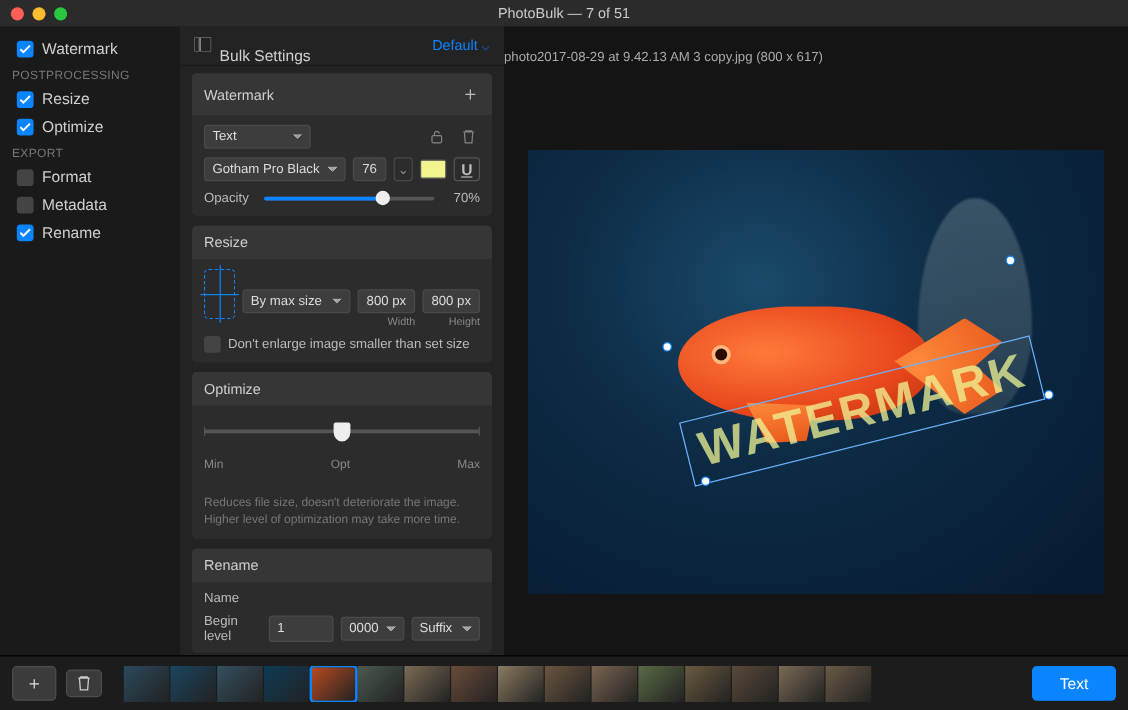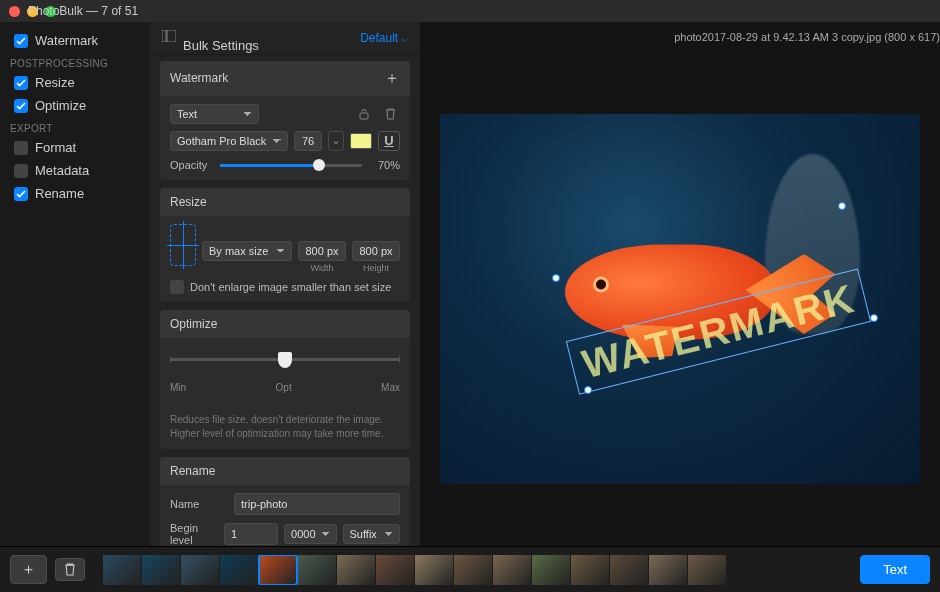--- a/index.html
+++ b/index.html
@@ -3,21 +3,21 @@
 <meta charset="utf-8">
 <style>
 * { margin: 0; padding: 0; box-sizing: border-box; font-family: -apple-system, "Helvetica Neue", Arial, sans-serif; }
 body { width: 940px; height: 592px; background: #1e1e1e; color: #d0d0d0; font-size: 12px; overflow: hidden; position: relative; }
 
 
 .titlebar { height: 22px; background: #2b2b2b; display: flex; align-items: center; position: relative; }
 .traffic { display: flex; gap: 7px; margin-left: 9px; }
 .tl { width: 11px; height: 11px; border-radius: 50%; }
 .tl.r { background: #ff5f57; } .tl.y { background: #febc2e; } .tl.g { background: #28c840; }
-.title { position: absolute; left: 0; right: 0; text-align: left; font-size: 12px; color: #ccc; margin-left: 28px; }
+.title { position: absolute; left: 0; right: 0; text-align: center; font-size: 12px; color: #ccc; }
 
 .main { display: flex; height: 524px; }
 
 
 .sidebar { width: 150px; background: #1a1a1a; padding: 7px 0; }
 .side-item { display: flex; align-items: center; gap: 7px; padding: 4px 14px; font-size: 13px; cursor: pointer; }
 .side-head { padding: 6px 10px 2px; font-size: 10px; color: #777; letter-spacing: .3px; }
 .chk { width: 14px; height: 14px; border-radius: 3px; background: #444; display: flex; align-items: center; justify-content: center; flex-shrink: 0; }
 .chk.on { background: #0a84ff; }
 .chk svg { width: 10px; height: 10px; }
@@ -47,32 +47,32 @@
 
 .slider { flex: 1; position: relative; height: 14px; }
 .slider .track { position: absolute; top: 6px; left: 0; right: 0; height: 3px; background: #555; border-radius: 2px; }
 .slider .fill { position: absolute; top: 6px; left: 0; height: 3px; background: #0a84ff; border-radius: 2px; }
 .slider .thumb { position: absolute; top: 1px; width: 12px; height: 12px; background: #eee; border-radius: 50%; transform: translateX(-50%); }
 
 .resizebox { width: 42px; height: 42px; border: 1px dashed #0a84ff; border-radius: 4px; position: relative; }
 .resizebox::before, .resizebox::after { content: ""; position: absolute; background: #0a84ff; }
 .resizebox::before { left: -4px; right: -4px; top: 50%; height: 1px; }
 .resizebox::after { top: -4px; bottom: -4px; left: 50%; width: 1px; }
-.dimlabel { font-size: 9px; color: #888; text-align: center; margin-top: 2px; }
+.dimlabel { font-size: 9px; color: #888; text-align: right; margin-top: 2px; }
 
 .optslider { position: relative; height: 28px; margin: 4px 0; }
 .optslider .track { position: absolute; top: 8px; left: 0; right: 0; height: 3px; background: #555; border-radius: 2px; }
 .optslider .tick { position: absolute; top: 6px; width: 1px; height: 7px; background: #555; }
 .optslider .thumb2 { position: absolute; top: 2px; width: 14px; height: 16px; background: #eee; border-radius: 2px 2px 50% 50%; transform: translateX(-50%); }
 .optlabels { display: flex; justify-content: space-between; font-size: 10px; color: #888; }
 .help { font-size: 10px; color: #777; line-height: 1.4; margin-top: 20px; }
 
 
 .preview { flex: 1; background: #141414; display: flex; flex-direction: column; }
-.pvh { text-align: right; color: #aaa; font-size: 11px; padding: 9px 0; }
+.pvh { text-align: left; color: #aaa; font-size: 11px; padding: 20px 0; }
 .canvas { flex: 1; display: flex; align-items: center; justify-content: center; }
 .imgwrap { width: 480px; height: 370px; position: relative; background: radial-gradient(ellipse at 40% 30%, #1a4a6b 0%, #0d2b45 40%, #061a30 100%); overflow: hidden; border-radius: 2px; }
 .fish { position: absolute; left: 48%; top: 48%; transform: translate(-50%,-50%); }
 .fish-body { width: 210px; height: 95px; background: radial-gradient(ellipse at 35% 40%, #ff7a3c, #e8471b 60%, #b33210); border-radius: 50% 45% 45% 50% / 55% 50% 50% 55%; position: relative; }
 .fish-tail { position: absolute; right: -60px; top: 10px; width: 90px; height: 80px; background: radial-gradient(circle at 20% 50%, #ff8a3c, #e85a1b); clip-path: polygon(0 45%, 65% 0, 100% 25%, 75% 50%, 100% 75%, 65% 100%); }
 .fish-fin { position: absolute; bottom: -20px; left: 60px; width: 55px; height: 40px; background: linear-gradient(#ff8a3c,#e85a1b); clip-path: polygon(0 0, 100% 30%, 80% 100%, 20% 90%); transform: rotate(-10deg); }
 .fish-eye { position: absolute; left: 28px; top: 32px; width: 16px; height: 16px; background: #2a0b05; border-radius: 50%; border: 3px solid #ffb880; }
 .bgfish { position: absolute; right: 60px; top: 40px; width: 95px; height: 180px; background: linear-gradient(#587080, #3a5060); border-radius: 50% 50% 40% 40% / 60% 60% 40% 40%; opacity: .6; filter: blur(1px); }
 
 .wm { position: absolute; left: 128px; top: 190px; transform: rotate(-14deg); font-size: 40px; font-weight: 900; color: rgba(240,245,150,.75); letter-spacing: 2px; padding: 4px 10px; border: 1px solid #6db3ff; }
@@ -245,21 +245,20 @@
         </div>
       </div>
 
       <div class="panel">
         <div class="phead">
             <span>Rename</span>
           </div>
         <div class="pbody">
           <div class="row">
             <span style="width:58px">Name</span>
-            <input type="text" style="flex: 1 1 0%;" value="trip-photo">
           </div>
           <div class="row">
             <span style="width:58px">Begin level</span>
             <input type="text" style="width: 54px;" value="1">
             <select class="sel" style="width:58px"><option>0000</option></select>
             <select class="sel" style="width:64px"><option>Suffix</option></select>
           </div>
         </div>
       </div>
 

